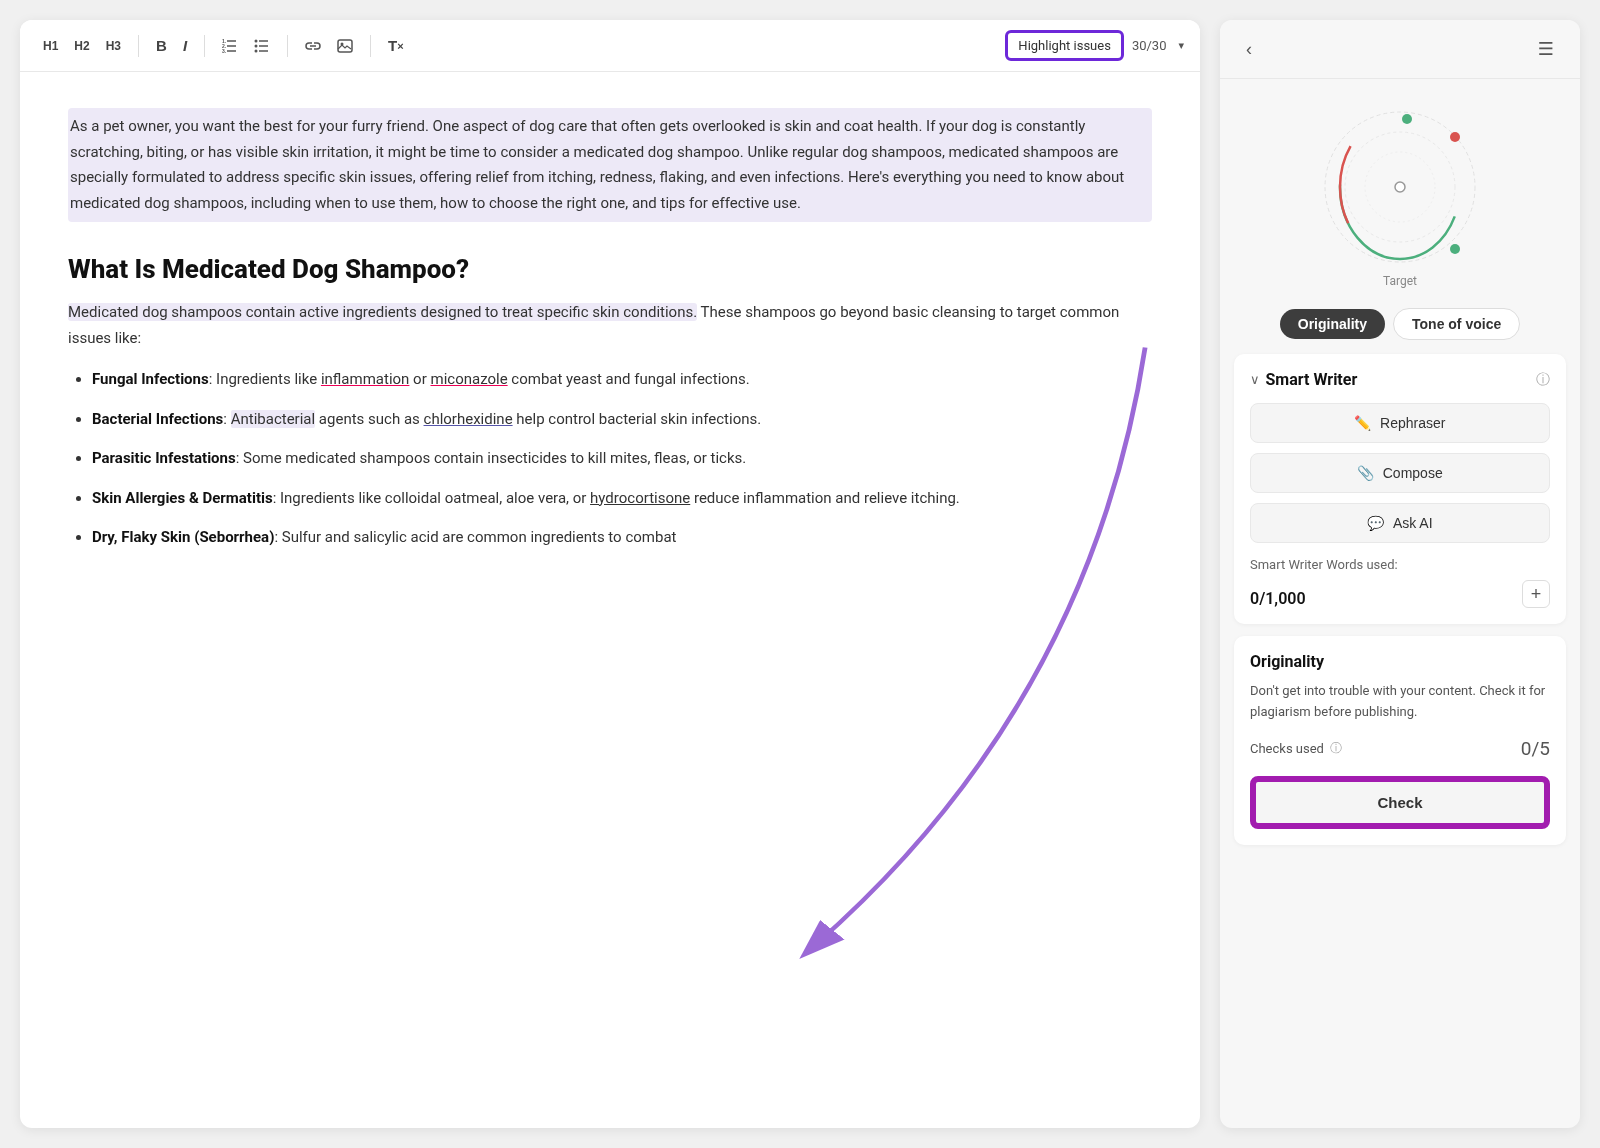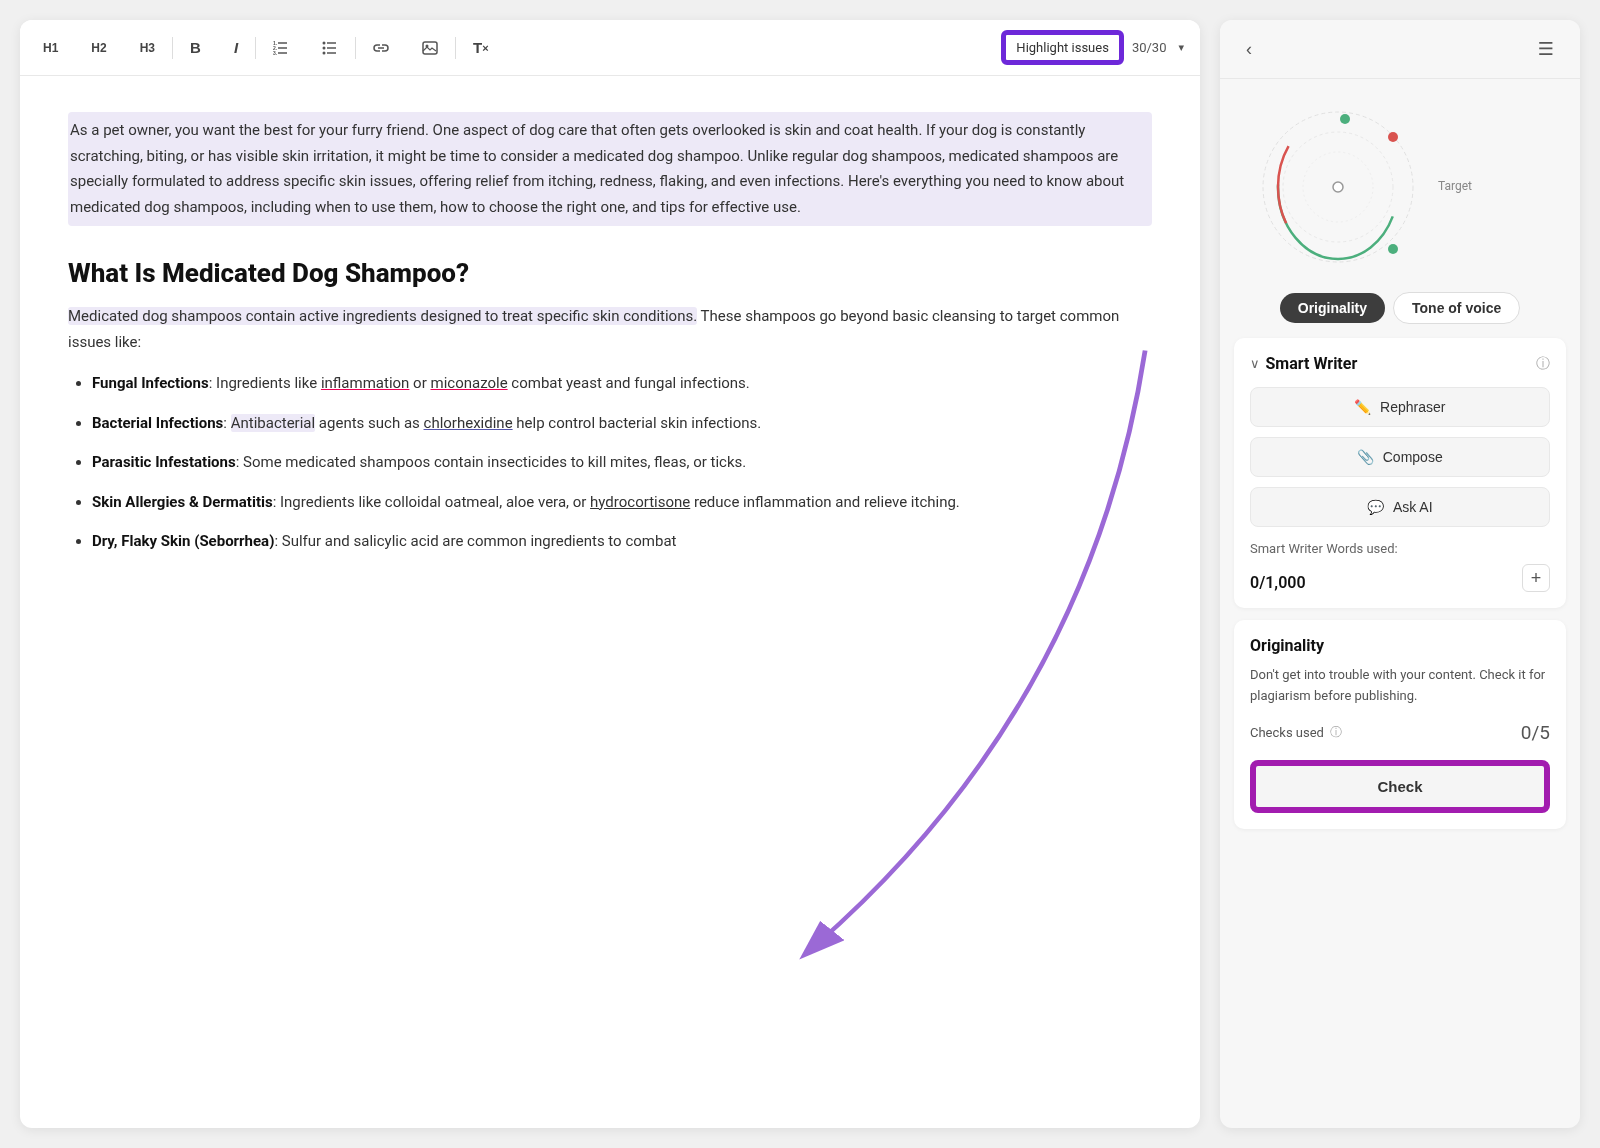--- a/index.html
+++ b/index.html
@@ -28,21 +28,21 @@
       align-items: center;
       padding: 10px 16px;
       border-bottom: 1px solid #e8e8e8;
       gap: 4px;
       background: #fff;
     }
 
     .toolbar-group {
       display: flex;
       align-items: flex-start;
-      gap: 19px;
+      gap: 2px;
     }
 
     .toolbar-sep {
       width: 1px;
       height: 22px;
       background: #ddd;
       margin: 0 6px;
     }
 
     .tb-btn {
@@ -65,21 +65,21 @@
       margin-left: auto;
       display: flex;
       align-items: center;
       gap: 8px;
     }
 
     .highlight-select {
       display: flex;
       align-items: flex-end;
       gap: 6px;
-      border: 5px solid #6d28d9;
+      border: 3px solid #6d28d9;
       border-radius: 6px;
       padding: 5px 10px;
       font-size: 13px;
       cursor: pointer;
       background: #fff;
       color: #333;
     }
 
     .issues-count {
       font-size: 13px;
@@ -192,21 +192,21 @@
       font-size: 18px;
       color: #555;
       padding: 4px 8px;
       border-radius: 6px;
     }
 
     
     .tone-chart-area {
       background: #f7f7f7;
       display: flex;
-      flex-direction: row;
+      flex-direction: column;
       align-items: center;
       padding: 18px 18px 10px;
     }
 
     .target-label {
       text-align: center;
       font-size: 12px;
       color: #888;
       margin-top: 2px;
     }

